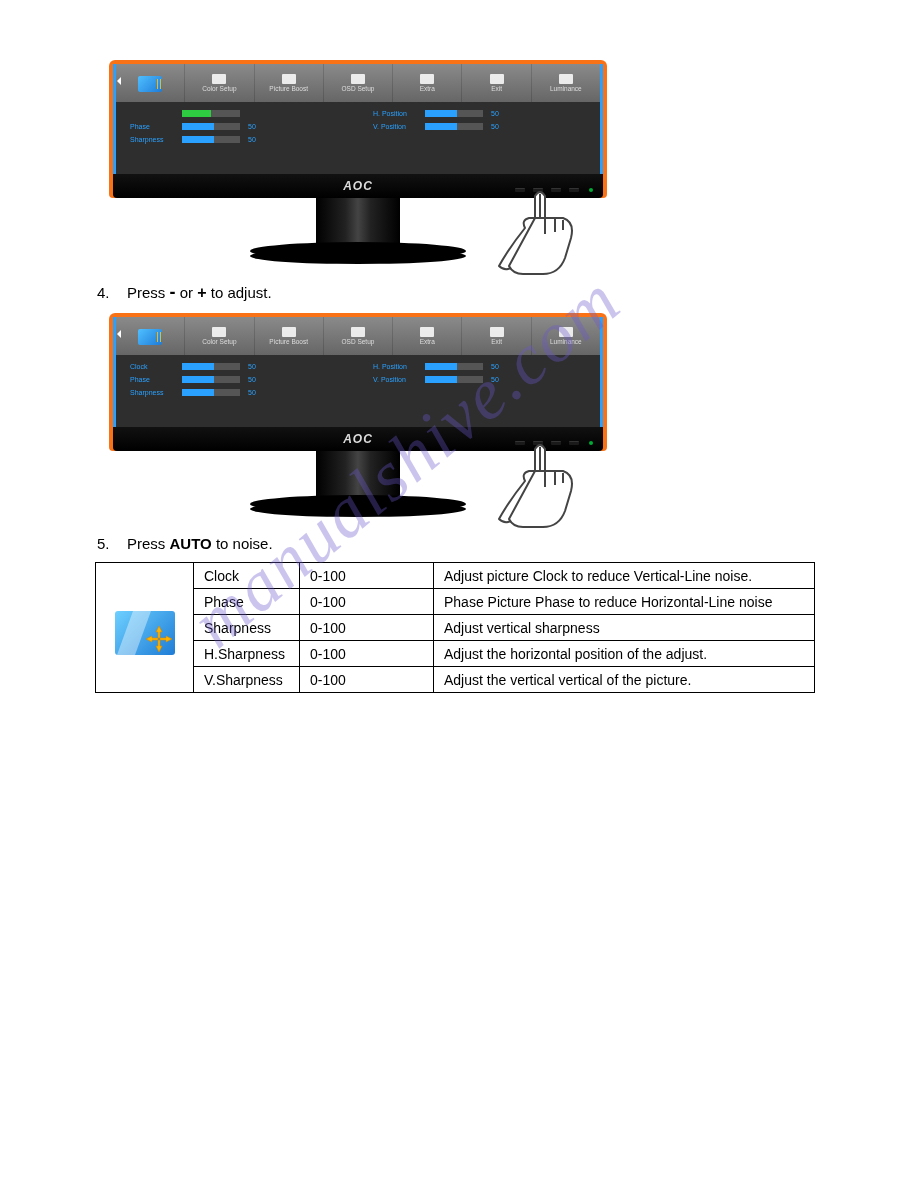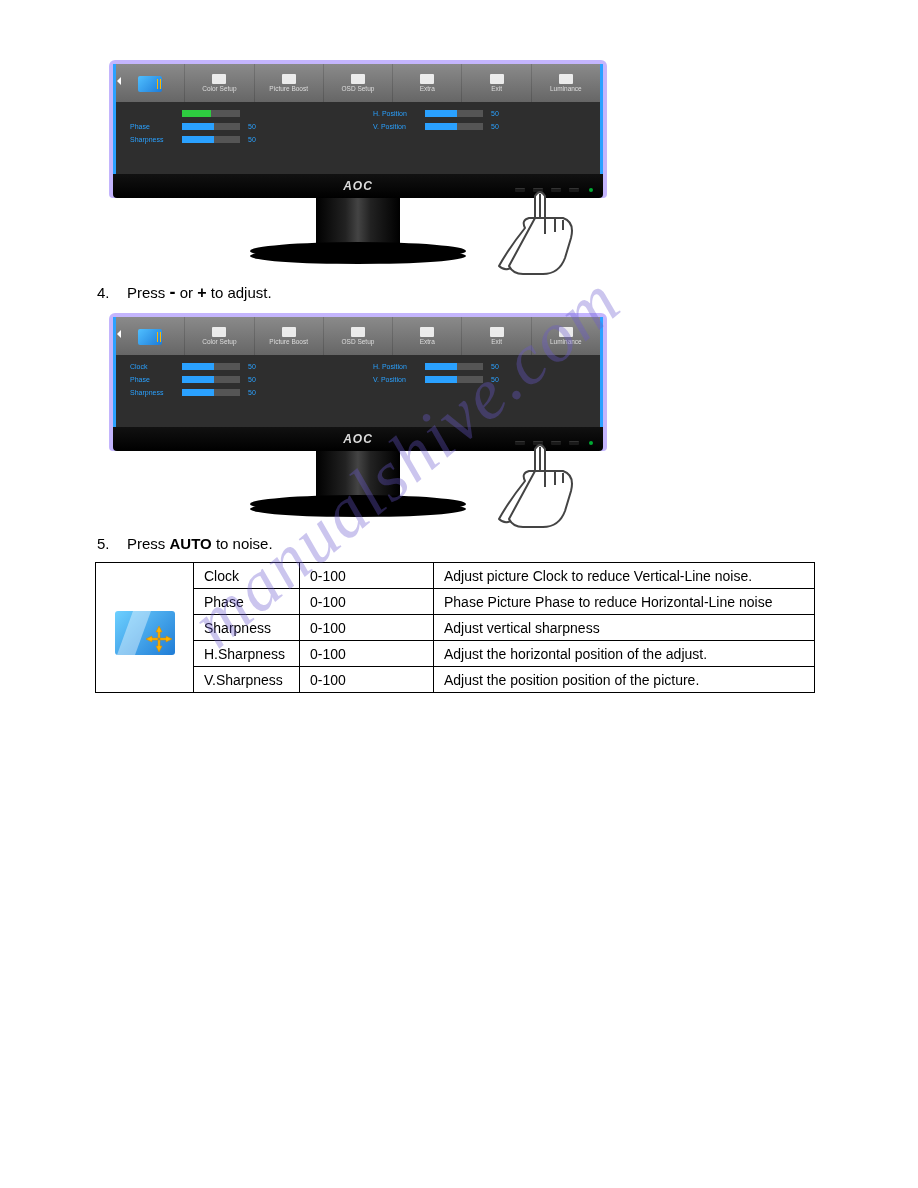--- a/index.html
+++ b/index.html
@@ -47,21 +47,21 @@
   .figure {
     margin: 0 0 18px 14px;
     width: 498px;
     position: relative;
   }
   .monitor {
     width: 498px;
     position: relative;
   }
   .bezel {
-    background: #c4b5fd;
+    background: #f97316;
     border-radius: 6px 6px 4px 4px;
     padding: 4px 4px 0 4px;
   }
   .screen {
     background: linear-gradient(#6bc153 0%, #3d7b2e 22%, #2e4f2a 30%, #2b2b2b 30%, #2b2b2b 100%);
     height: 110px;
     position: relative;
     overflow: hidden;
   }
   .osd {
@@ -512,18 +512,18 @@
       <td>Adjust vertical sharpness</td>
     </tr>
     <tr>
       <td class="col-name">H.Sharpness</td>
       <td class="col-range">0-100</td>
       <td>Adjust the horizontal position of the adjust.</td>
     </tr>
     <tr>
       <td class="col-name">V.Sharpness</td>
       <td class="col-range">0-100</td>
-      <td>Adjust the position position of the picture.</td>
+      <td>Adjust the vertical vertical of the picture.</td>
     </tr>
   </tbody>
     </table>
 
 </div>
 
 </body></html>

